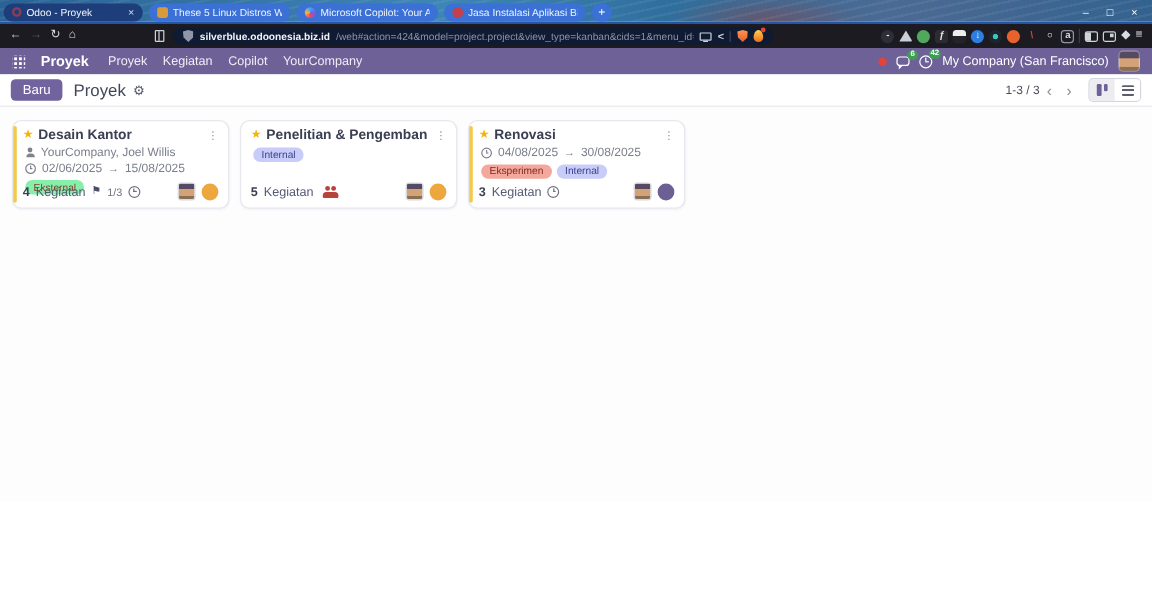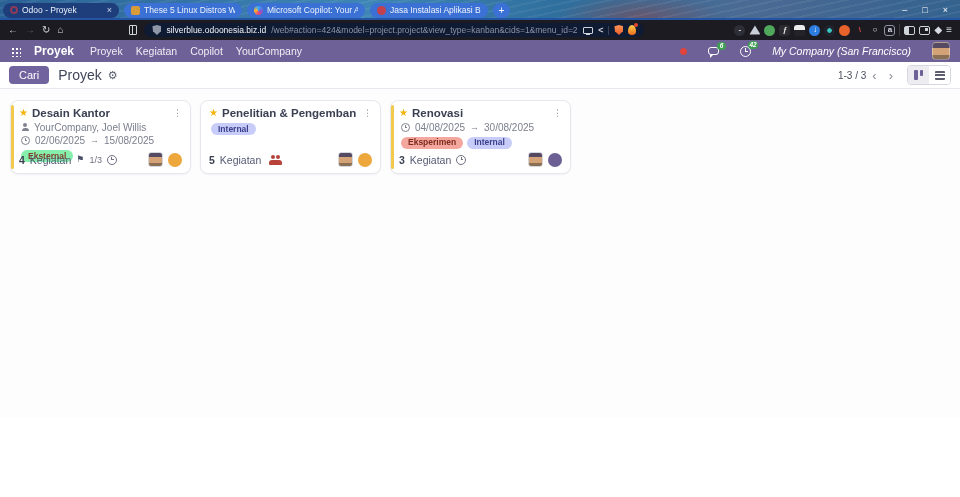--- a/index.html
+++ b/index.html
@@ -34,21 +34,21 @@
   .navico{ font-size:10px; color:#d7dbe3; line-height:1; }
   .navico.dim{ color:#5a5e68; }
   .sp60{ width:52px; }
   .bookmark-ico{ width:8px; height:10px; border:1px solid #cfd3da; border-radius:1px; position:relative; }
   .bookmark-ico::after{ content:""; position:absolute; left:2px; top:0; bottom:0; width:1px; background:#cfd3da; }
   .urlpill{ height:14px; width:500px; background:#0f1a33; border-radius:7px; display:flex;
     align-items:center; gap:5px; padding:0 8px; font-size:8.5px; }
   .shield{ width:9px; height:10px; clip-path:polygon(50% 0,100% 12%,94% 62%,50% 100%,6% 62%,0 12%); flex:0 0 auto; }
   .shield.gray{ background:#8f96a8; }
   .shield.orange{ background:linear-gradient(180deg,#ff9454,#e85d2a); }
-  .domain{ color:#f2f4f8; font-weight:normal; white-space:nowrap; }
+  .domain{ color:#f2f4f8; font-weight:bold; white-space:nowrap; }
   .path{ color:#8d93a5; white-space:nowrap; overflow:hidden; flex:1; }
   .monitor{ width:10px; height:7px; border:1px solid #cfd3da; border-radius:1px; position:relative; flex:0 0 auto; }
   .monitor::after{ content:""; position:absolute; left:2px; right:2px; bottom:-2px; height:1px; background:#cfd3da; }
   .share{ font-size:9px; font-weight:bold; color:#cfd3da; }
   .vsep{ width:1px; height:9px; background:#3a4258; flex:0 0 auto; }
   .vsep.tall{ height:12px; background:#3a3c46; }
   .flame{ width:8px; height:10px; border-radius:50% 50% 50% 50%/62% 62% 38% 38%;
     background:linear-gradient(180deg,#ffd24a,#ef6c1e); position:relative; flex:0 0 auto; }
   .flame::after{ content:""; position:absolute; top:-2px; right:-2px; width:4px; height:4px;
     background:#e8452c; border-radius:50%; }
@@ -64,21 +64,21 @@
   .cardp-ico::after{ content:""; position:absolute; right:1px; top:1px; width:3px; height:3px; background:#cfd3da; }
 
   
   .odoonav{ height:22px; flex:0 0 22px; background:#6d6198; color:#fff; display:flex;
     align-items:center; padding:0 10px; gap:13px; }
   .apps-grid{ width:11px; height:11px; flex:0 0 auto;
     background-image:radial-gradient(#fff 1.1px, transparent 1.4px);
     background-size:4px 4px; background-position:1px 1px; }
   .appname{ font-size:12px; font-weight:bold; margin-right:3px; }
   .menuitem{ font-size:10.5px; color:#f0edf5; }
-  .nav-right{ margin-left:auto; display:flex; align-items:center; gap:21px;font-style:italic; }
+  .nav-right{ margin-left:auto; display:flex; align-items:center; gap:8px; }
   .reddot{ width:7px; height:7px; border-radius:50%; background:#e0443c; }
   .icon-wrap{ position:relative; display:inline-flex; }
   .nav-badge{ position:absolute; top:-5px; right:-7px; background:#3f9e53; color:#fff;
     font-size:6.5px; font-weight:bold; line-height:8px; min-width:9px; text-align:center;
     border-radius:5px; padding:0 1.5px; }
   .chat{ width:11px; height:8px; border:1.2px solid #fff; border-radius:3px; position:relative; }
   .chat::after{ content:""; position:absolute; left:1px; bottom:-3.5px; width:0; height:0;
     border-left:3px solid #fff; border-bottom:3px solid transparent; }
   .clk{ position:relative; display:inline-block; border:1px solid currentColor; border-radius:50%; }
   .clk::before{ content:""; position:absolute; left:calc(50% - .5px); top:15%; width:1px; height:37%; background:currentColor; }
@@ -131,21 +131,21 @@
   .card-title{ font-size:11.5px; font-weight:bold; color:#3a3f52; flex:1;
     white-space:nowrap; overflow:hidden; line-height:12px; }
   .kebab{ color:#8a8d99; font-size:9px; line-height:1; padding-left:3px; }
   .card-row{ display:flex; align-items:center; gap:5px; margin-top:2.5px; padding-left:2px;
     font-size:10px; color:#7b7e8c; line-height:11px;text-align:right; }
   .person{ position:relative; width:8px; height:8px; color:#80828f; flex:0 0 auto; }
   .person::before{ content:""; position:absolute; top:0; left:2px; width:4px; height:4px; border-radius:50%; background:currentColor; }
   .person::after{ content:""; position:absolute; bottom:0; left:.5px; width:7px; height:3.5px; border-radius:3px 3px 0 0; background:currentColor; }
   .arrowg{ color:#7b7e8c; font-size:9px; }
   .tags-row{ display:flex; gap:4px; margin-top:4px; padding-left:2px; }
-  .tag{ font-size:8.5px; font-weight:bold; padding:1.5px 7px; border-radius:8px; line-height:9px; }
+  .tag{ font-size:8.5px; font-weight:normal; padding:1.5px 7px; border-radius:8px; line-height:9px; }
   .card-footer{ position:absolute; left:8px; right:8px; bottom:6px; display:flex; align-items:center; gap:5px; }
   .count{ font-size:10.5px; font-weight:bold; color:#3a3f52; }
   .count-label{ font-size:10.5px; color:#565a74; }
   .flagico{ font-size:9px; color:#4a4e66; line-height:1; }
   .milestone{ font-size:9px; color:#6f7280; }
   .fspacer{ flex:1; }
   .dot{ width:14px; height:14px; border-radius:50%; }
   .group-ico{ position:relative; width:13px; height:10px; color:#b8433a; margin-left:3px; }
   .group-ico::before{ content:""; position:absolute; top:0; left:2px; width:4px; height:4px;
     border-radius:50%; background:currentColor; box-shadow:5px 0 0 currentColor; }
@@ -236,21 +236,21 @@
       <span class="icon-wrap">
         <span class="clk s11"></span>
         <span class="nav-badge">42</span>
       </span>
       <span class="company">My Company (San Francisco)</span>
       <span class="avatar nav"></span>
     </div>
   </nav>
 
   <div class="controlbar">
-    <button class="btn-baru">Cari</button>
+    <button class="btn-baru">Baru</button>
     <span class="breadcrumb">Proyek</span>
     <span class="gearico">⚙</span>
     <span class="pager">1-3 / 3</span>
     <span class="pg-arrow">‹</span>
     <span class="pg-arrow">›</span>
     <div class="viewsw">
       <span class="vbtn active">
           <span class="kvg"></span>
         </span>
       <span class="vbtn">

